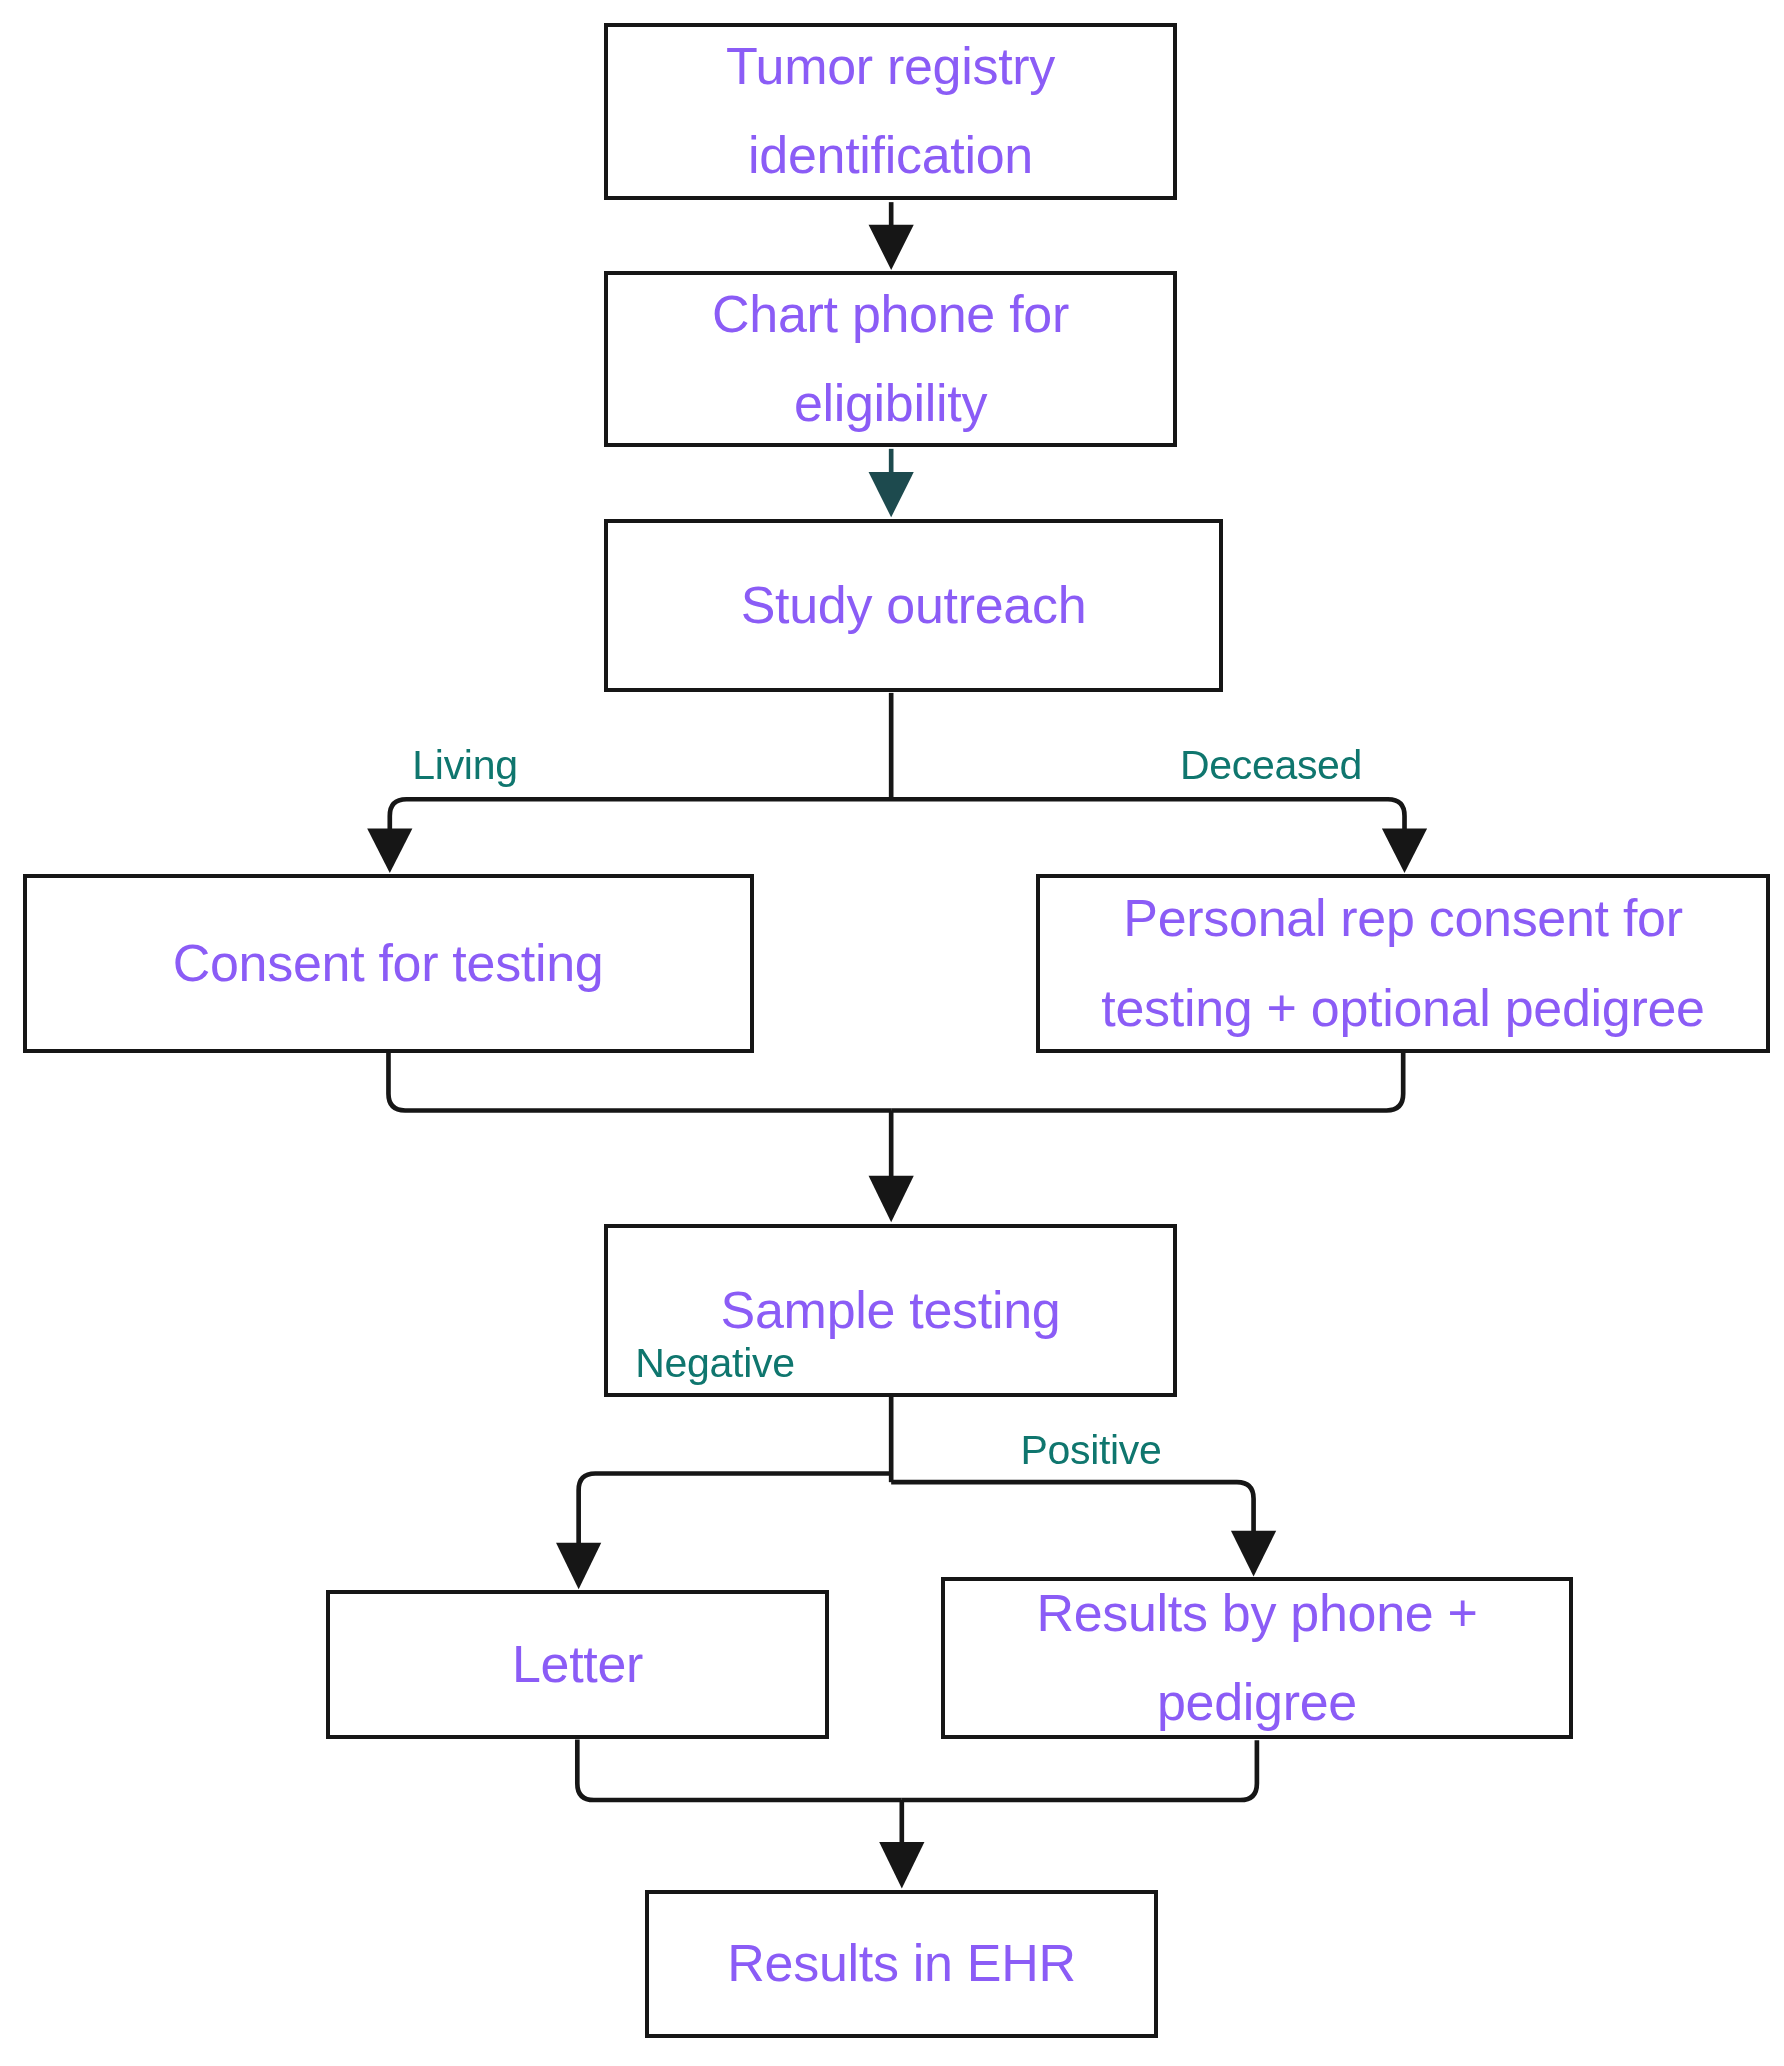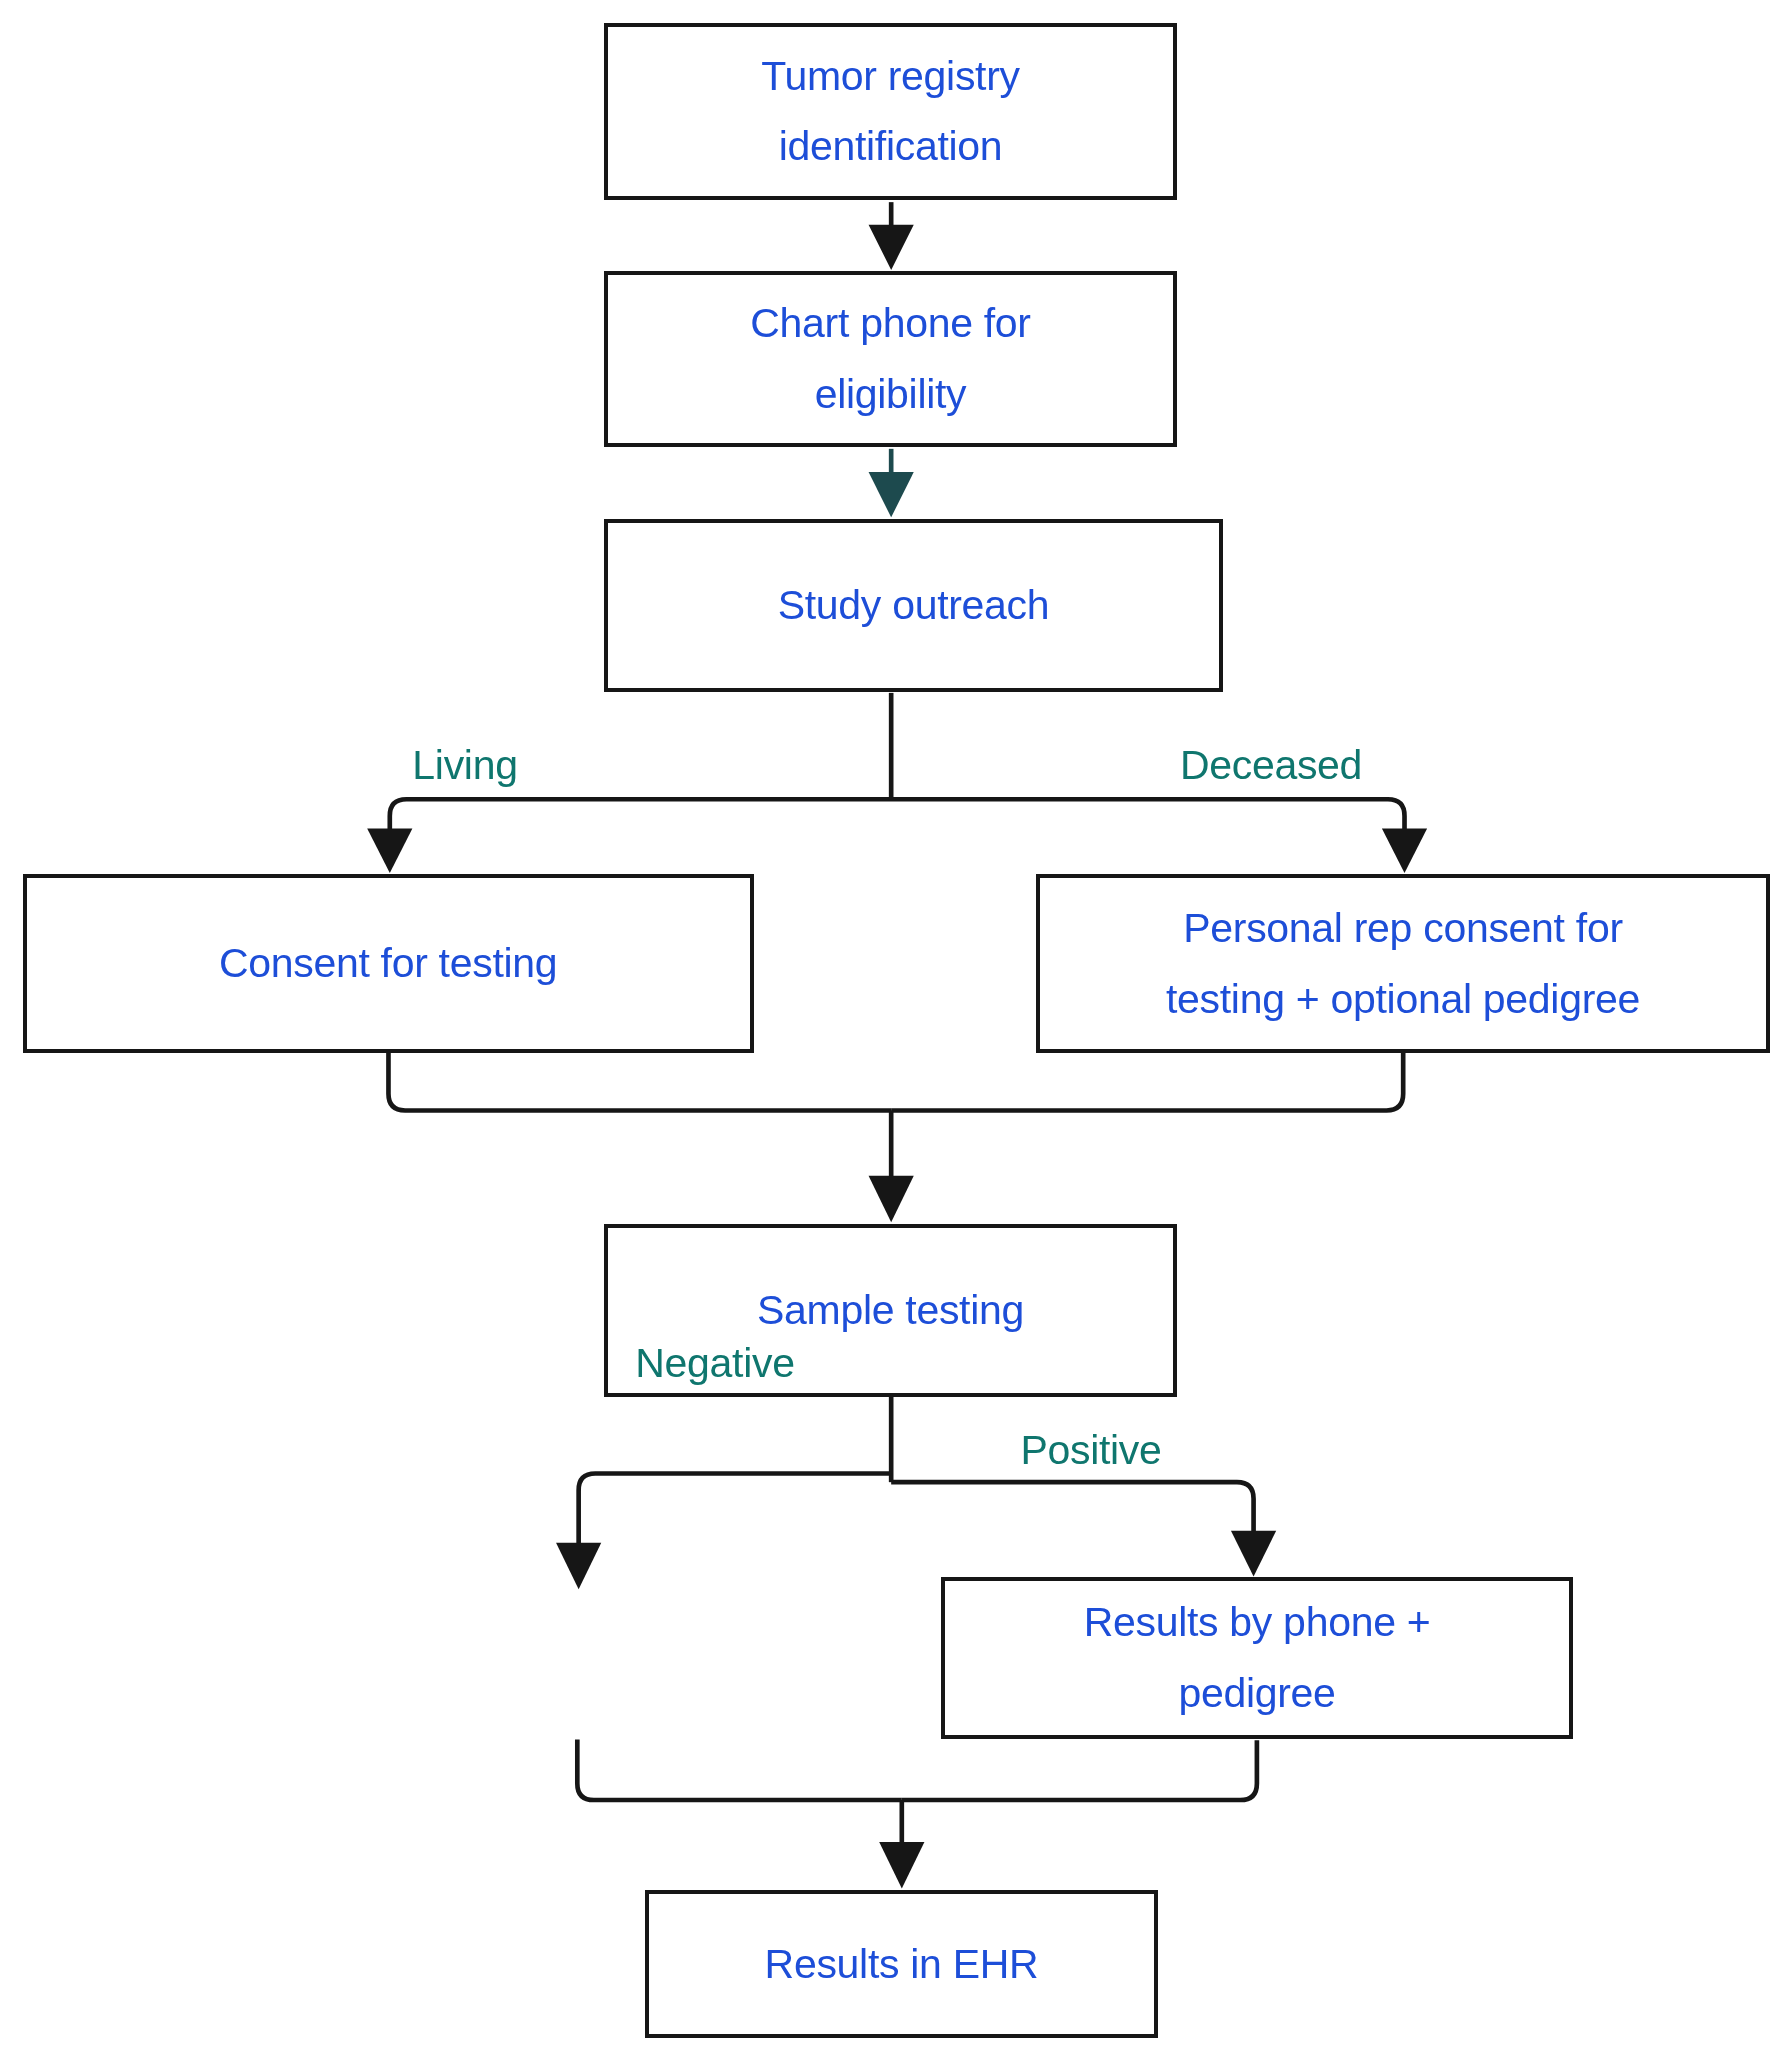--- a/index.html
+++ b/index.html
@@ -31,22 +31,22 @@
   .node{
     position:absolute;
     box-sizing:border-box;
     background:#ffffff;
     border:4.7px solid #161616;
     display:flex;
     flex-direction:column;
     justify-content:center;
     align-items:center;
     text-align:center;
-    color:#1d4ed8;
-    font-size:41px;
+    color:#8b5cf6;
+    font-size:52px;
     line-height:1.72;
     letter-spacing:-0.3px;
   }
   .node span{ display:block; white-space:nowrap; }
   .edge-label{
     position:absolute;
     transform:translateX(-50%);
     color:#0f766e;
     font-size:41px;
     white-space:nowrap;
@@ -108,20 +108,23 @@
 
   <div class="node" style="left:1036px; top:874px; width:734px; height:179px;">
     <span>Personal rep consent for</span>
     <span>testing + optional pedigree</span>
   </div>
 
   <div class="node" style="left:604px; top:1224px; width:573px; height:173px;">
     <span>Sample testing</span>
   </div>
 
+  <div class="node" style="left:326px; top:1590px; width:503px; height:149px;">
+    <span>Letter</span>
+  </div>
 
   <div class="node" style="left:941px; top:1577px; width:632px; height:162px;">
     <span>Results by phone +</span>
     <span>pedigree</span>
   </div>
 
   <div class="node" style="left:645px; top:1890px; width:513px; height:148px;">
     <span>Results in EHR</span>
   </div>
 

